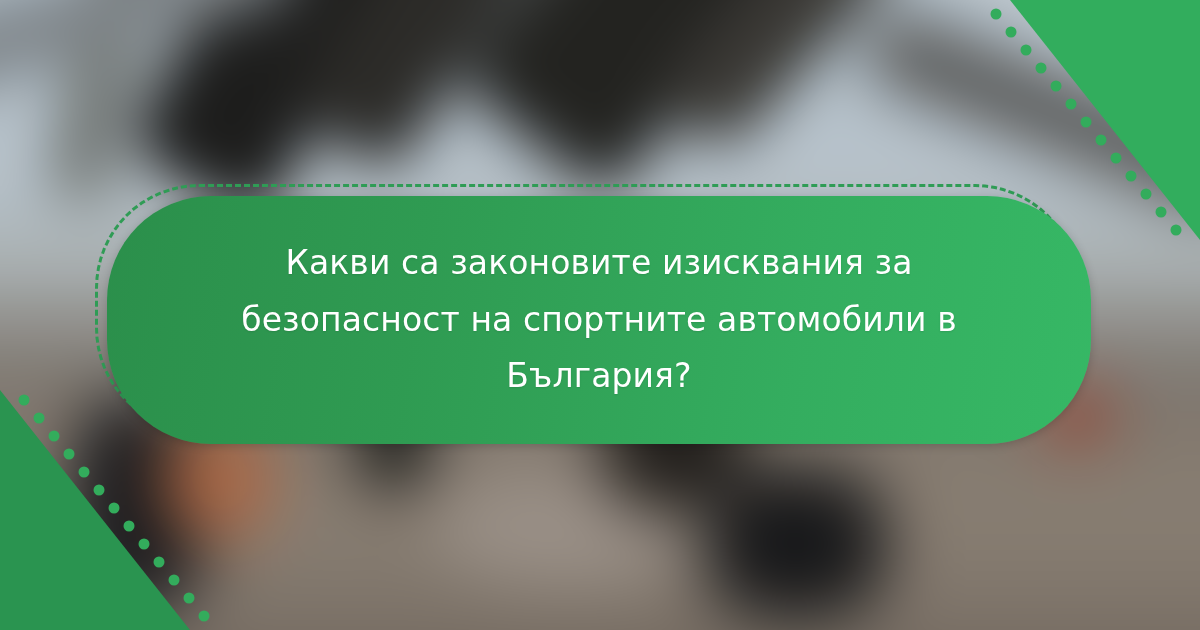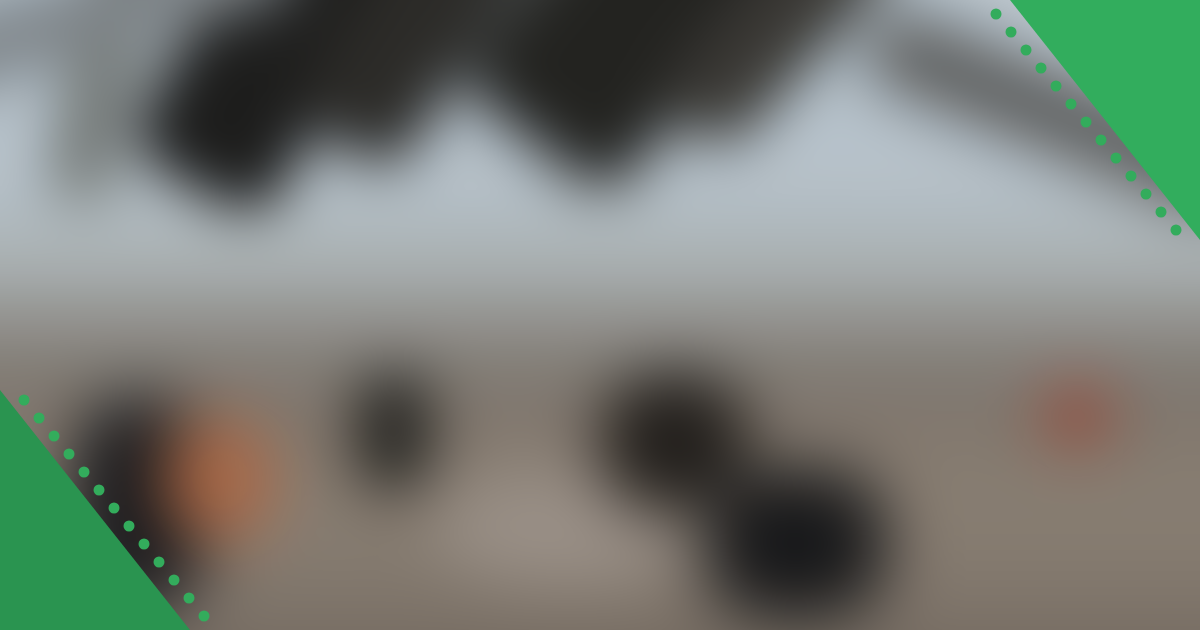--- a/index.html
+++ b/index.html
@@ -176,14 +176,20 @@
         <circle cx="129" cy="136" r="5.5"></circle>
         <circle cx="144" cy="154" r="5.5"></circle>
         <circle cx="159" cy="172" r="5.5"></circle>
         <circle cx="174" cy="190" r="5.5"></circle>
         <circle cx="189" cy="208" r="5.5"></circle>
         <circle cx="204" cy="226" r="5.5"></circle>
       </g>
     </svg>
   </div>
 
+  <div class="card-wrap">
+    <div class="card-dash"></div>
+    <div class="card">
+      <div class="card-title">Какви са законовите изисквания за безопасност на спортните автомобили в България?</div>
+    </div>
+  </div>
 
 </div>
 
 </body></html>

